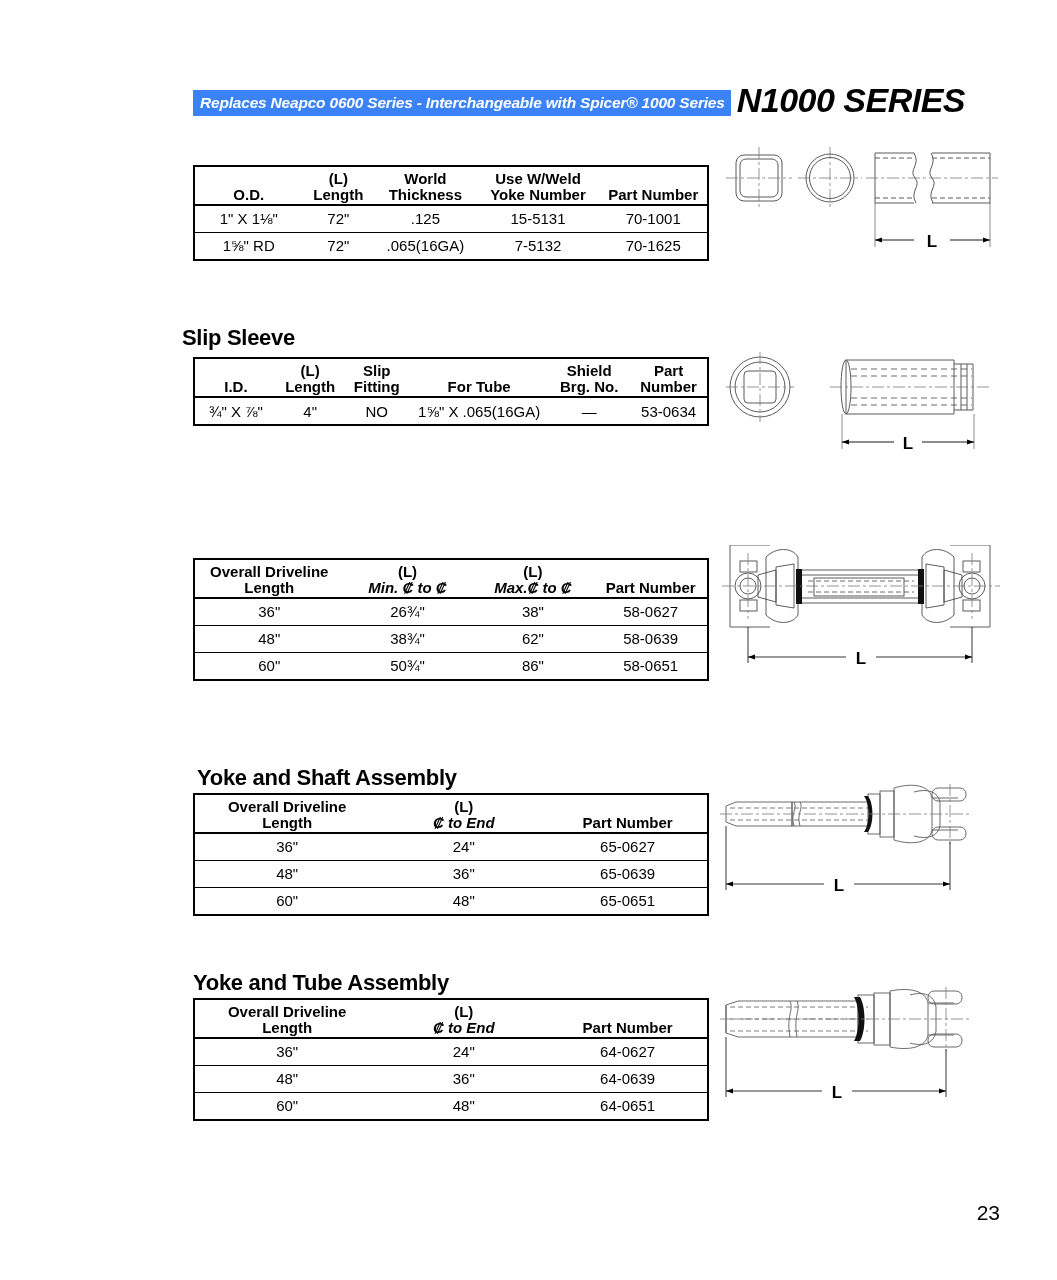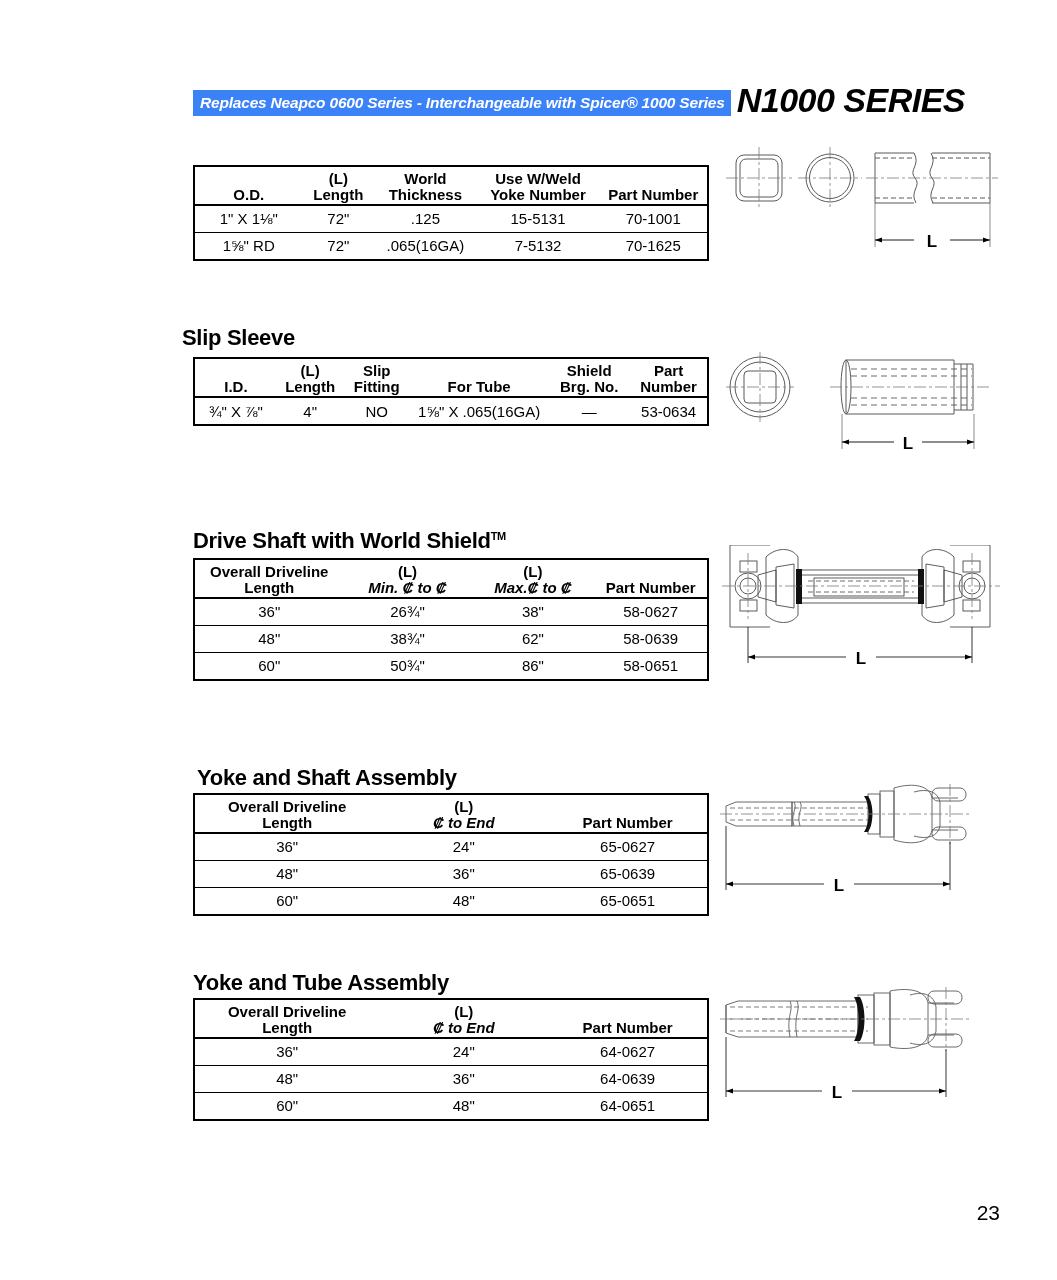--- a/index.html
+++ b/index.html
@@ -321,23 +321,20 @@
         <line x1="204" y1="90" x2="256" y2="90" stroke="#000" stroke-width="0.9"></line>
       </g>
       <g fill="#000">
         <polygon points="124,90 131,87.5 131,92.5"></polygon>
         <polygon points="256,90 249,87.5 249,92.5"></polygon>
       </g>
       <text class="dim-label" x="190" y="97" text-anchor="middle" fill="#000">L</text>
     </svg>
   </div>
 
-  <div class="section-title" style="left:193px; top:528px;">
-    <span>Drive Shaft with  World Shield</span><sup>TM</sup>
-  </div>
 
   <div class="tbl" style="left:193px; top:558px; width:516px;">
     <table class="data">
       <colgroup>
         <col style="width:29%">
           <col style="width:25%">
           <col style="width:24%">
           <col style="width:22%">
       </colgroup>
       <thead>

